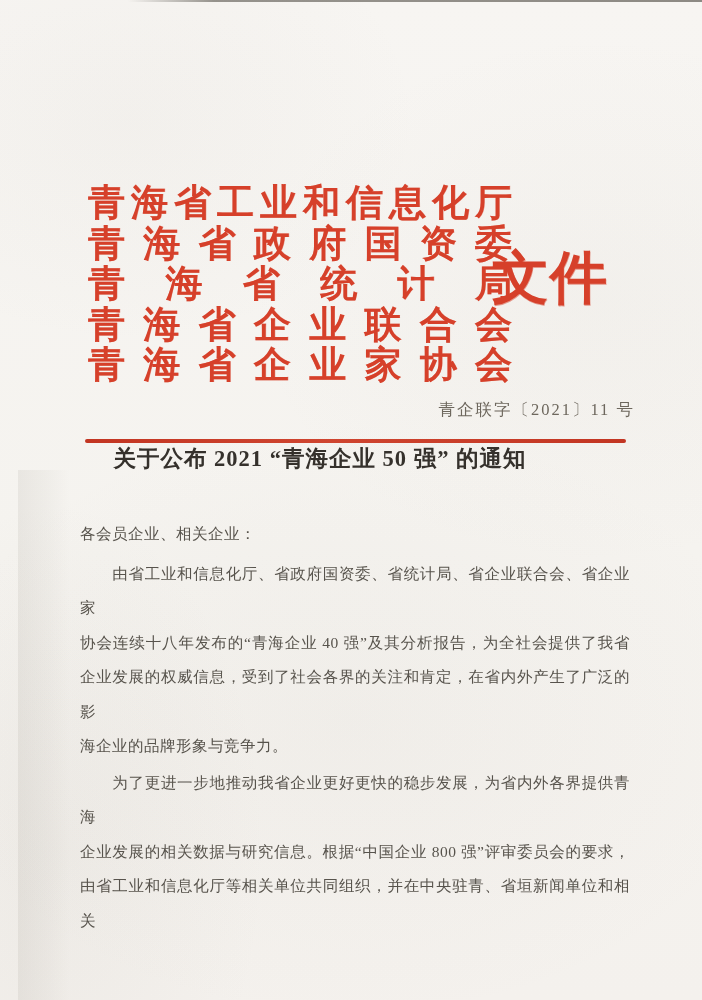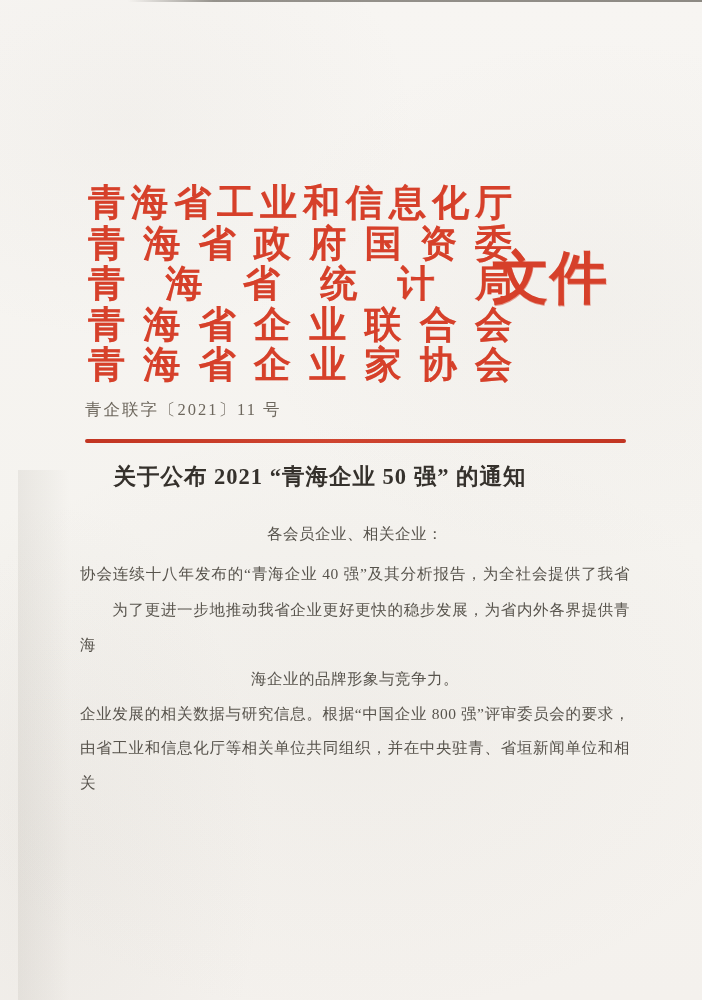--- a/index.html
+++ b/index.html
@@ -41,43 +41,43 @@
   }
   .doc-label {
     position: absolute; left: 492px; top: 247px;
     font-size: 57px; font-weight: bold; color: #d6402a;
     letter-spacing: 1px; line-height: 62px;
     text-shadow: 0.5px 0.5px 0 rgba(214,64,42,0.5);
   }
 
   .doc-number {
     position: absolute; top: 399px; left: 85px; width: 550px;
-    text-align: left;
+    text-align: right;
     font-size: 16.5px; color: #6d675d; letter-spacing: 2px;
   }
   .red-line {
     position: absolute; top: 439px; left: 85px; width: 541px; height: 4px;
     background: linear-gradient(90deg, #c23522, #cf4530 45%, #c23522);
     border-radius: 2px;
   }
 
   .doc-title {
-    position: absolute; top: 461px; left: 50px; width: 540px;
+    position: absolute; top: 443px; left: 50px; width: 540px;
     text-align: center;
     font-size: 22.5px; font-weight: bold; color: #35312c;
     letter-spacing: 1px;
   }
 
   .body-text {
     position: absolute; top: 517px; left: 80px; width: 550px;
     font-size: 15.5px; line-height: 34.5px;
     color: #57534c;
     letter-spacing: 0.5px;
   }
-  .body-text .line { white-space: pre-wrap; text-align: center; }
+  .body-text .line { white-space: pre-wrap; }
   .body-text .line.fill { text-align: justify; text-align-last: justify; }
   .salutation { margin-bottom: 5px; }
   .p2-start { margin-top: 2px; }
 </style>
 </head>
 <body>
 
 <div class="paper"></div>
 <div class="scan-edge-top"></div>
 <div class="left-crease"></div>
@@ -137,19 +137,21 @@
 <div class="doc-label">文件</div>
 
 <div class="doc-number">青企联字〔2021〕11 号</div>
 
 <div class="red-line"></div>
 
 <div class="doc-title">关于公布 2021 “青海企业 50 强” 的通知</div>
 
 <div class="body-text">
   <div class="line salutation">各会员企业、相关企业：</div>
+  <div class="line fill">　　由省工业和信息化厅、省政府国资委、省统计局、省企业联合会、省企业家</div>
   <div class="line fill">协会连续十八年发布的“青海企业 40 强”及其分析报告，为全社会提供了我省</div>
+  <div class="line fill">企业发展的权威信息，受到了社会各界的关注和肯定，在省内外产生了广泛的影</div>
+  <div class="line">海企业的品牌形象与竞争力。</div>
   <div class="line fill p2-start">　　为了更进一步地推动我省企业更好更快的稳步发展，为省内外各界提供青海</div>
-  <div class="line">海企业的品牌形象与竞争力。</div>
   <div class="line fill">企业发展的相关数据与研究信息。根据“中国企业 800 强”评审委员会的要求，</div>
   <div class="line fill">由省工业和信息化厅等相关单位共同组织，并在中央驻青、省垣新闻单位和相关</div>
 
 </div>
 
 </body></html>

